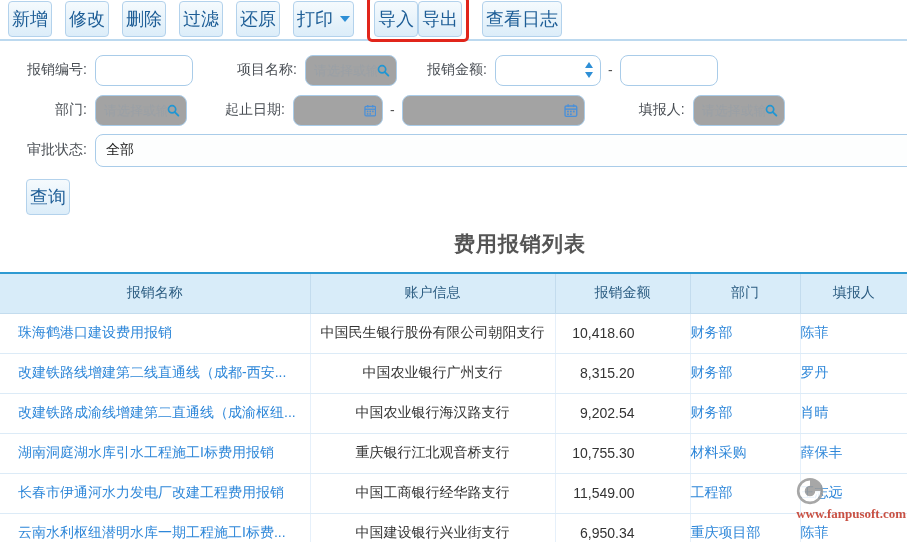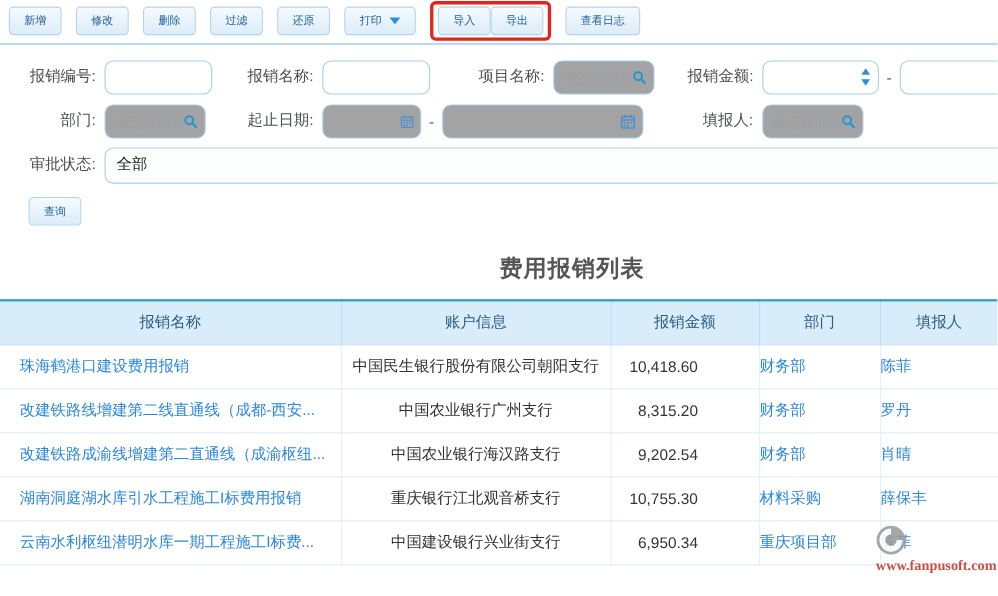--- a/index.html
+++ b/index.html
@@ -5,21 +5,21 @@
   * { margin:0; padding:0; box-sizing:border-box; }
   html,body { background:#fff; }
   body { width:907px; height:542px; overflow:hidden;
          font-family:"Liberation Sans","DejaVu Sans",sans-serif; }
   .page { position:relative; width:907px; height:542px; overflow:hidden; background:#fff; }
 
   
   .toolbar { display:flex; align-items:center; gap:13px; padding:5px 0 6px 8px;
              border-bottom:2px solid #bcd9ef; height:41px; }
   .btn { background:linear-gradient(#f5fafd,#dcedf9); border:1px solid #b3d2ec;
-         border-radius:4px; color:#1d5d96; font-size:10px; padding:5px 13px;
+         border-radius:4px; color:#1d5d96; font-size:18px; padding:5px 3px;
          cursor:pointer; font-family:Liberation Mono, monospace; display:inline-flex; align-items:center; gap:7px;
          white-space:nowrap; }
   .caret-down { width:0; height:0; border-left:5px solid transparent;
                 border-right:5px solid transparent; border-top:6px solid #2e8fd6; display:inline-block; }
   .red-group { display:flex; border:3px solid #e1251b; border-radius:5px;
                padding:2px 4px; align-items:center; }
 
   
   .filter-form { padding-top:9px; font-size:14px; color:#4a4f55; }
   .frow { display:flex; align-items:center; height:40px; }
@@ -94,24 +94,20 @@
     </div>
     <button class="btn">查看日志</button>
   </div>
 
   <div class="filter-form">
     <div class="frow">
       <div class="field">
         <label class="lw95">报销编号:</label>
         <input class="txt" style="">
       </div>
-      <div class="field ml30">
-        <label class="lw70">报销名称:</label>
-        <input class="txt" style="">
-      </div>
       <div class="field ml40">
         <label class="lw72">项目名称:</label>
         <span class="iconbox w92">
           <input placeholder="请选择或输" style="">
           <svg width="15" height="15" viewBox="0 0 16 16">
             <circle cx="6.5" cy="6.5" r="4.6" fill="none" stroke="#2196d3" stroke-width="2.2"></circle>
             <line x1="10" y1="10" x2="14.5" y2="14.5" stroke="#2196d3" stroke-width="2.4" stroke-linecap="round"></line>
           </svg>
         </span>
       </div>
@@ -240,20 +236,27 @@
         <td class="c-filler">肖晴</td>
       </tr>
       <tr>
         <td class="c-name">湖南洞庭湖水库引水工程施工I标费用报销</td>
         <td class="c-account">重庆银行江北观音桥支行</td>
         <td class="c-amount">10,755.30</td>
         <td class="c-dept">材料采购</td>
         <td class="c-filler">薛保丰</td>
       </tr>
       <tr>
+        <td class="c-name">长春市伊通河水力发电厂改建工程费用报销</td>
+        <td class="c-account">中国工商银行经华路支行</td>
+        <td class="c-amount">11,549.00</td>
+        <td class="c-dept">工程部</td>
+        <td class="c-filler">王志远</td>
+      </tr>
+      <tr>
         <td class="c-name">云南水利枢纽潜明水库一期工程施工I标费...</td>
         <td class="c-account">中国建设银行兴业街支行</td>
         <td class="c-amount">6,950.34</td>
         <td class="c-dept">重庆项目部</td>
         <td class="c-filler">陈菲</td>
       </tr>
     </tbody>
   </table>
 
   <div class="watermark">

